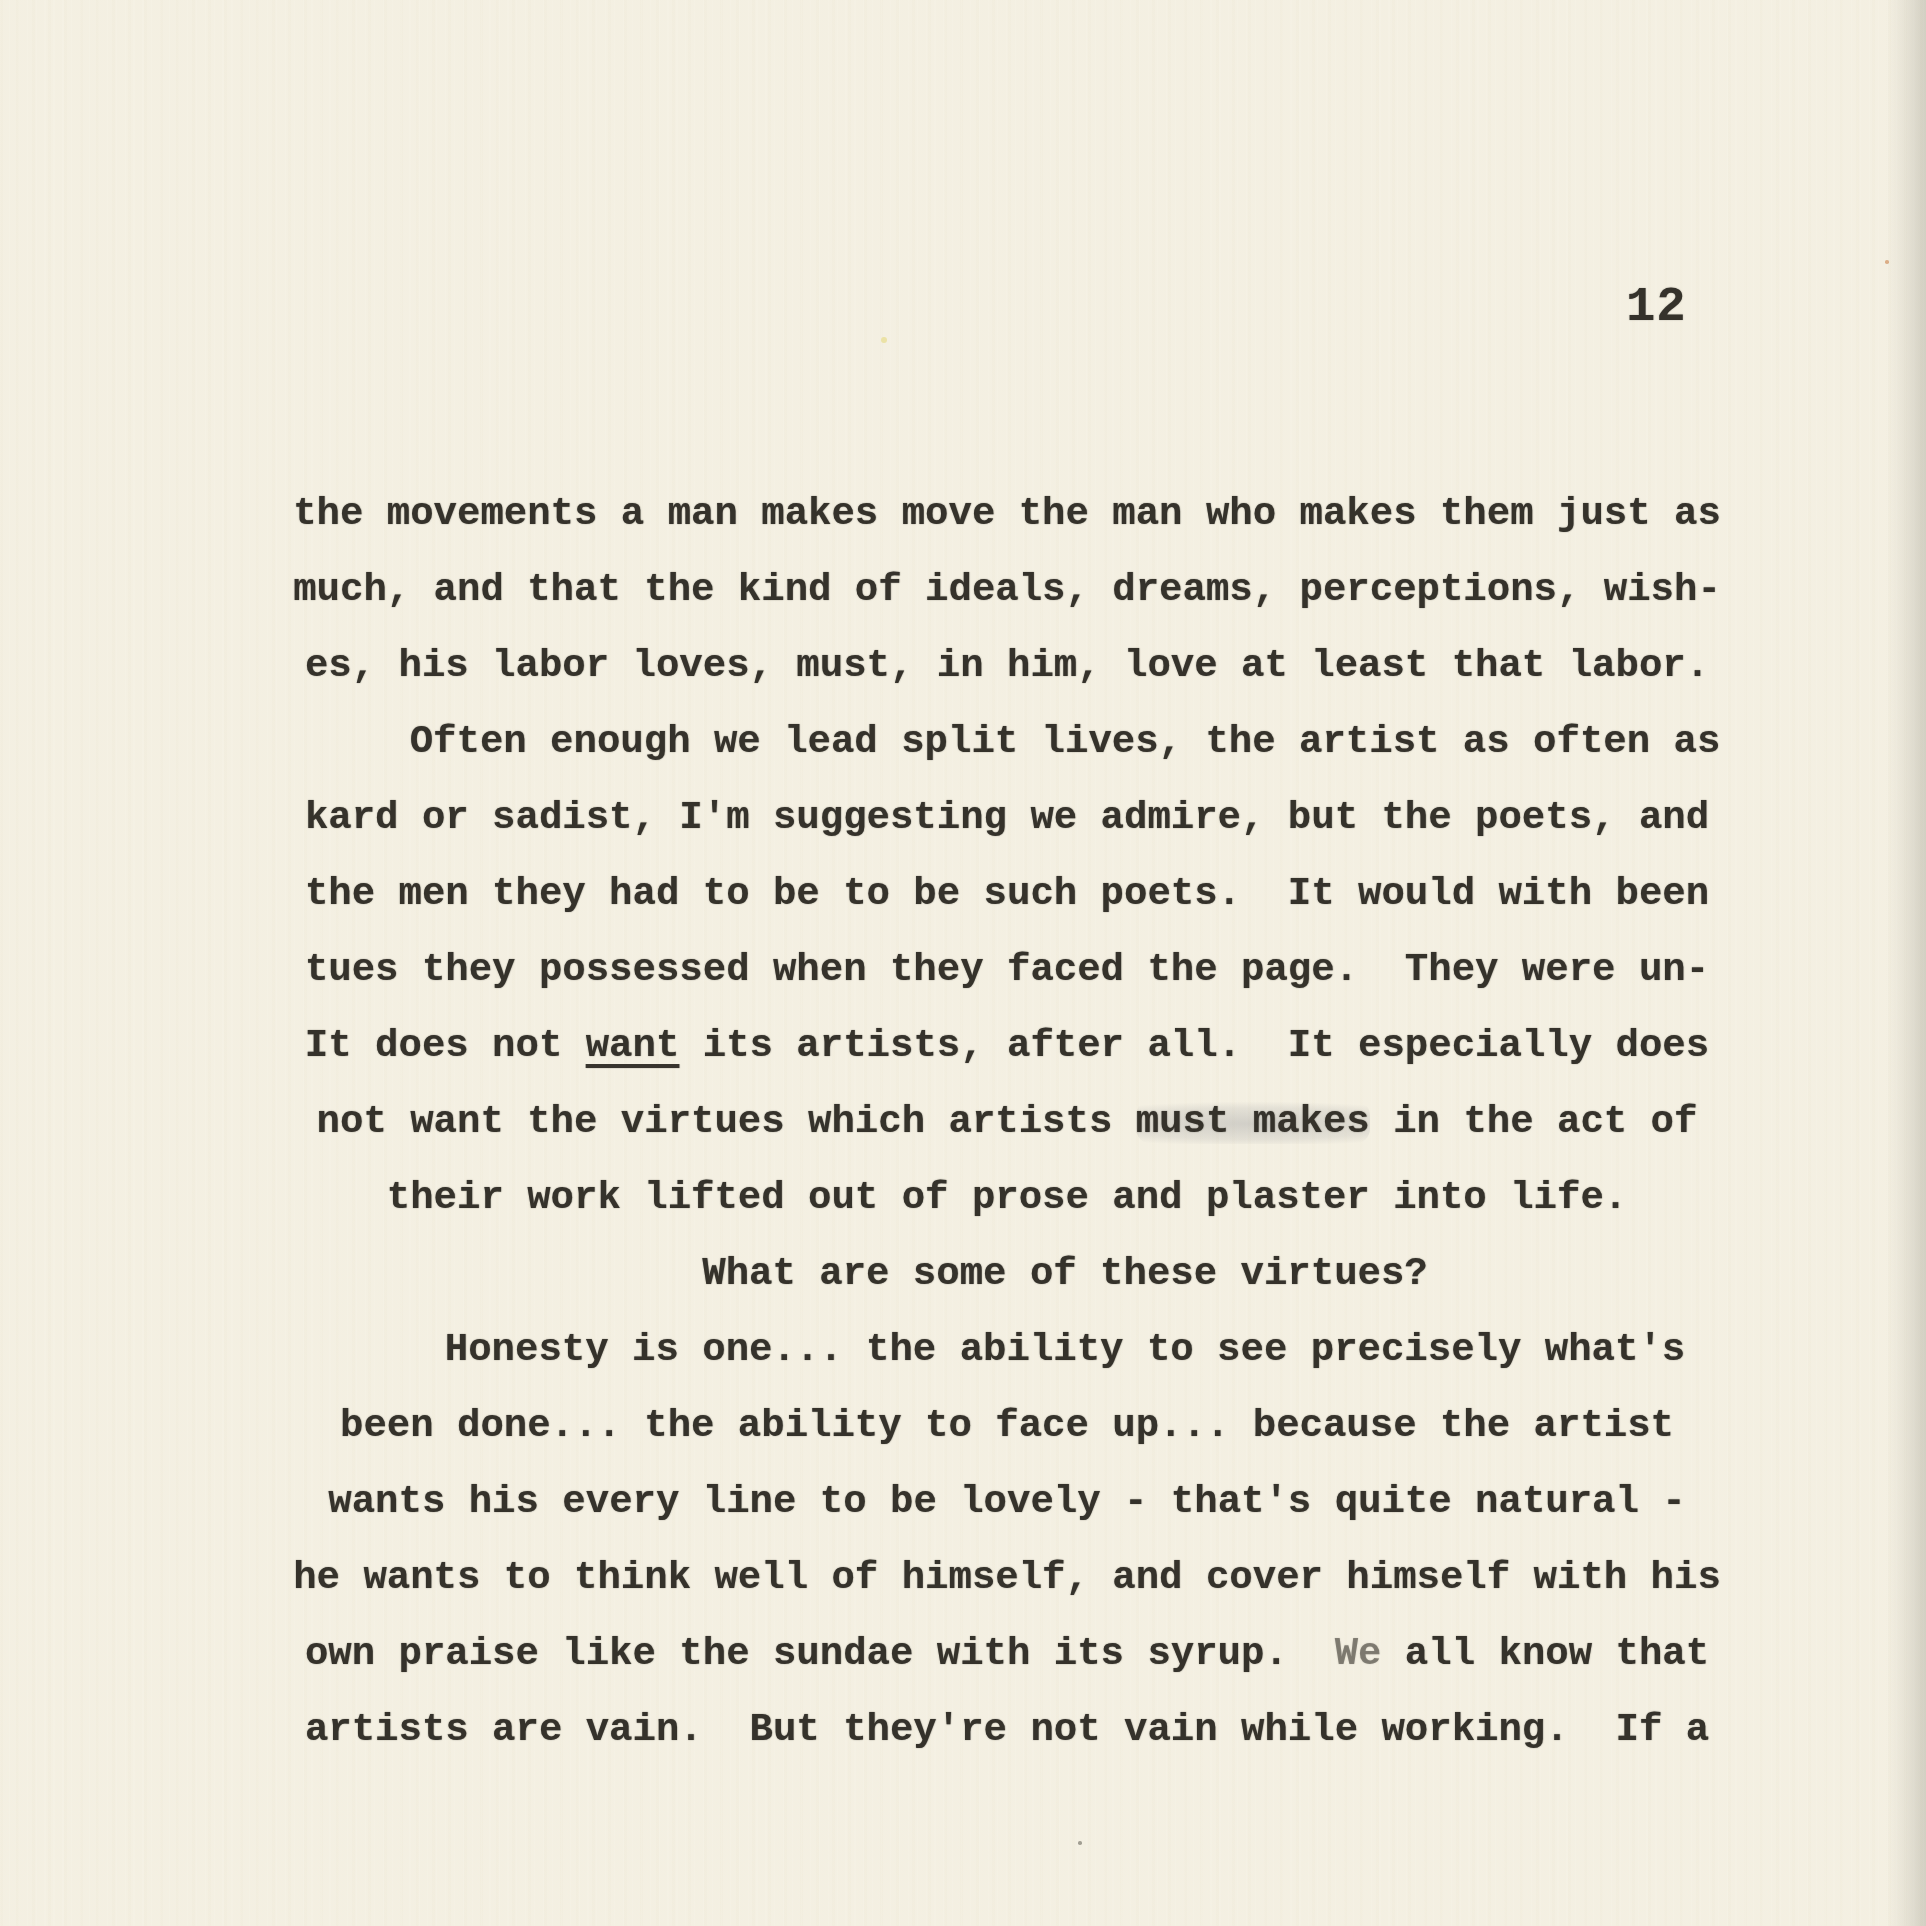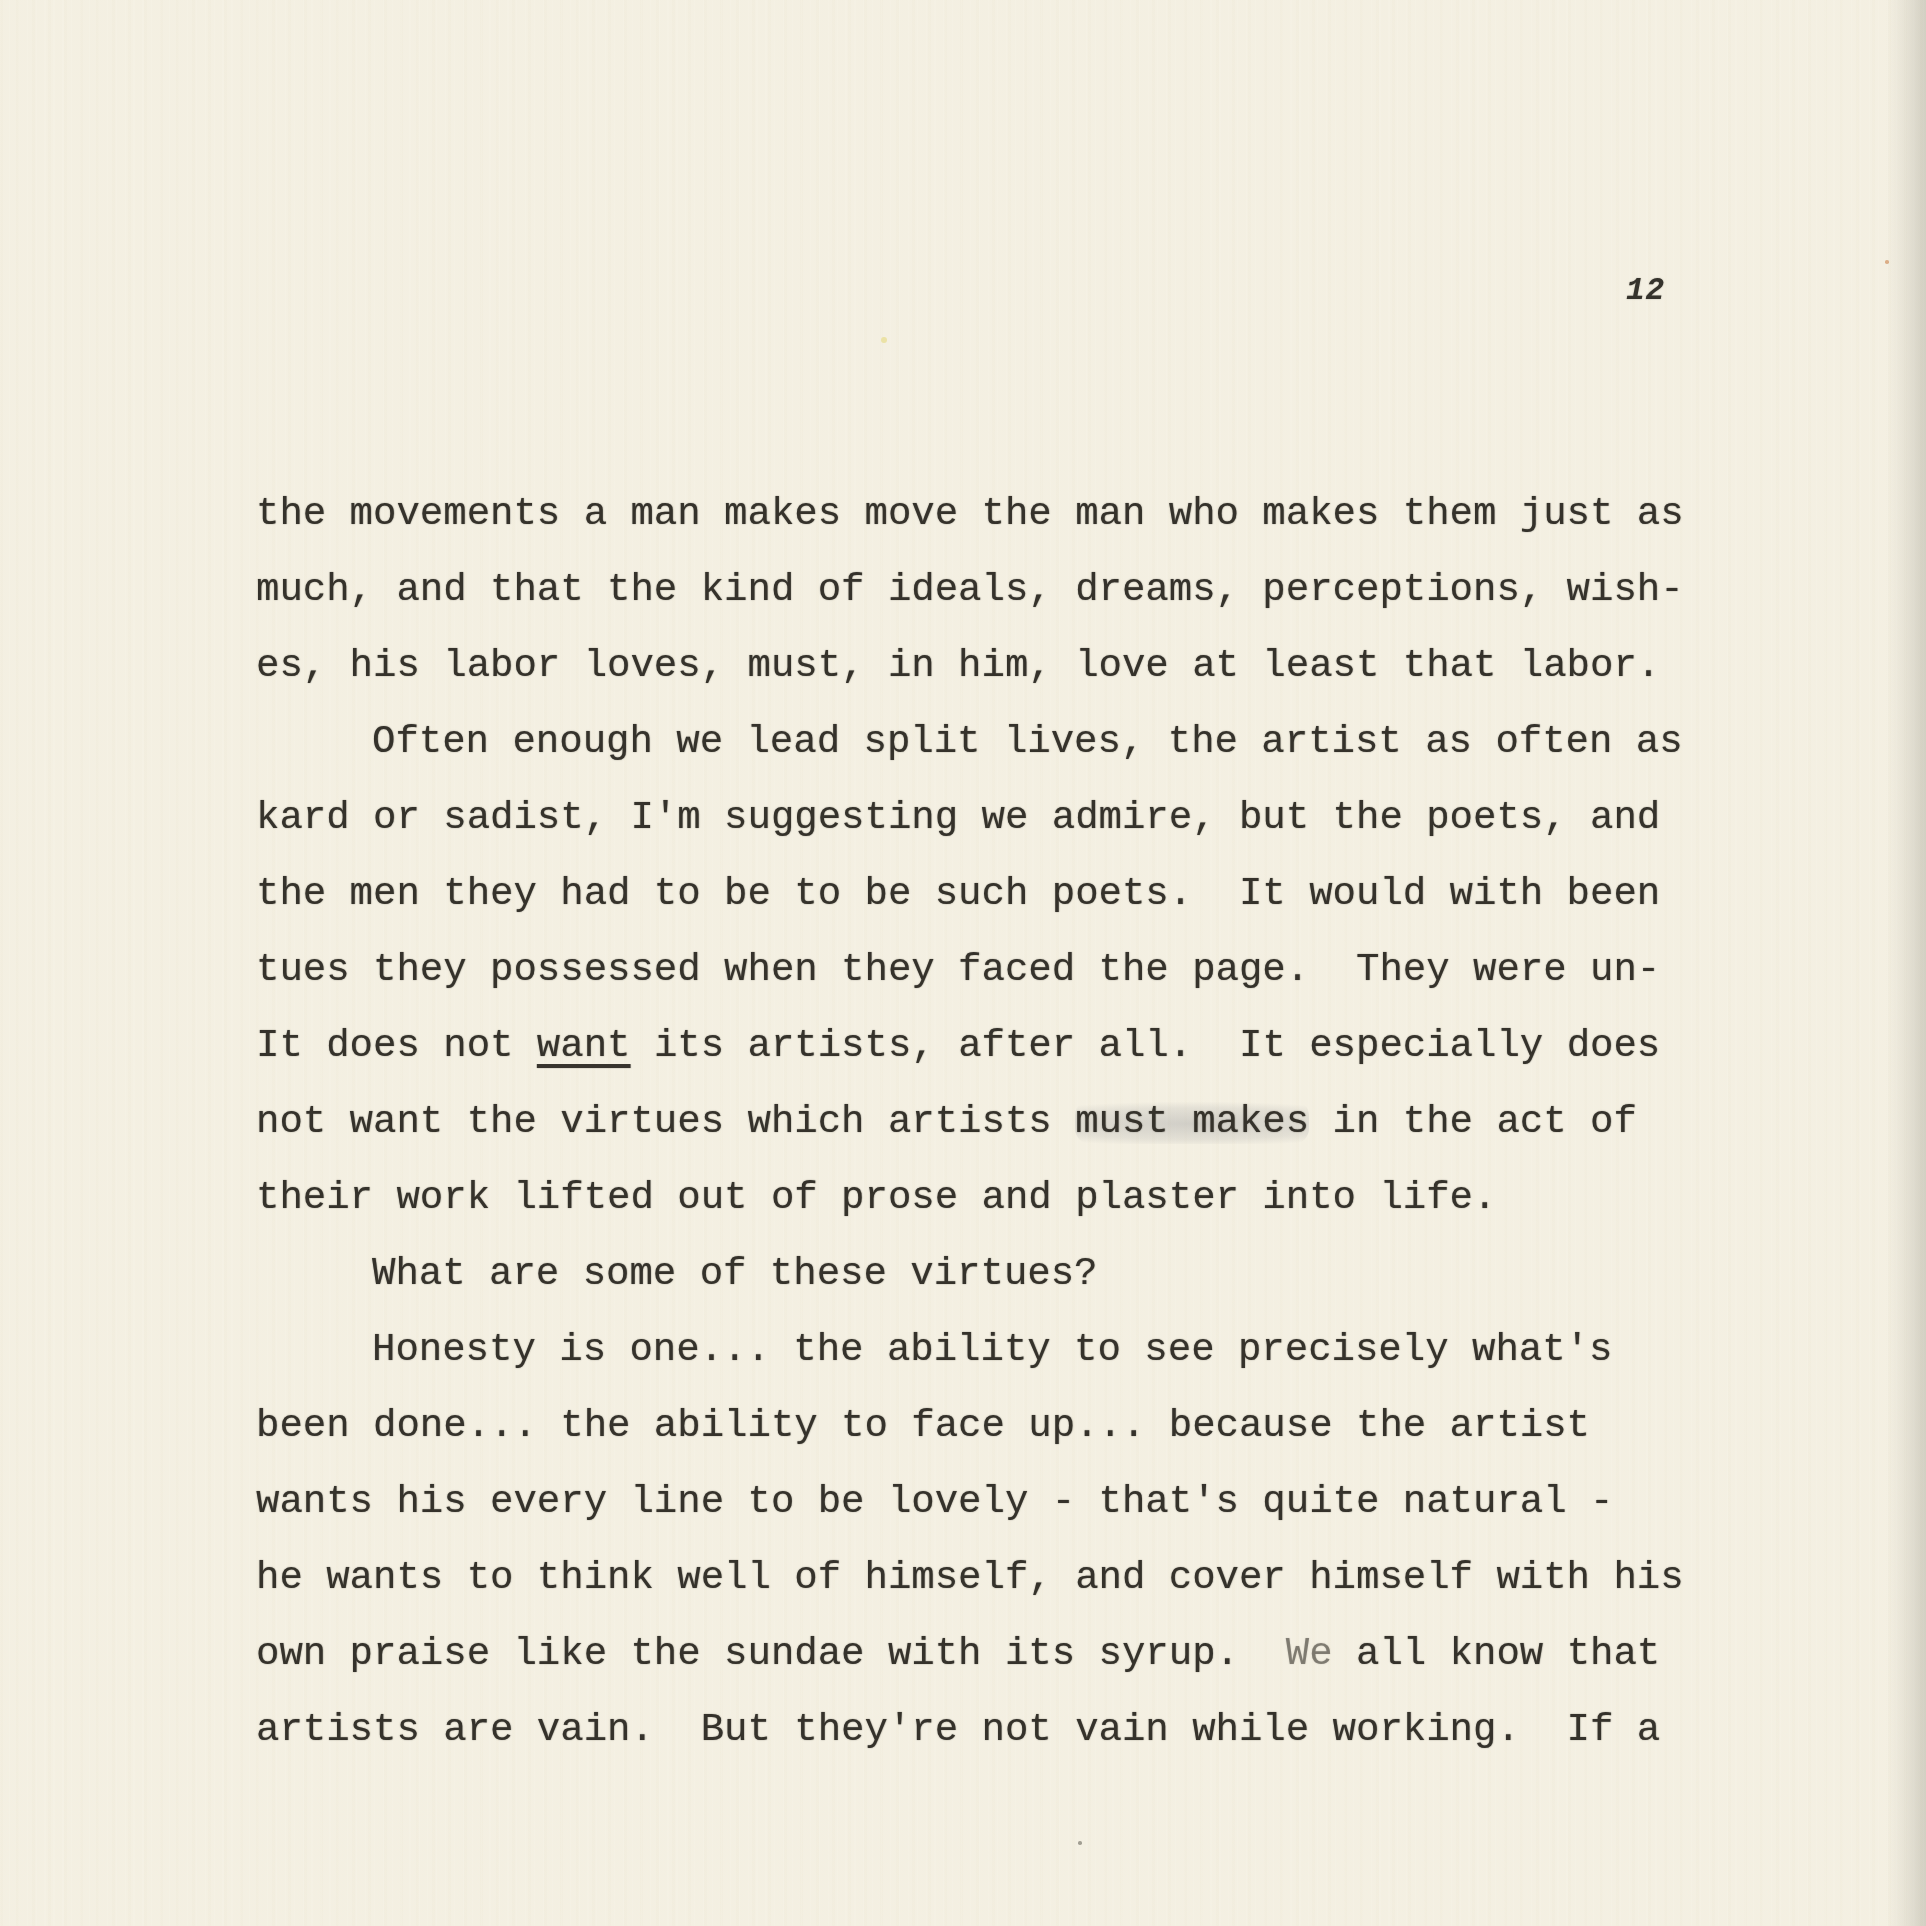--- a/index.html
+++ b/index.html
@@ -34,41 +34,41 @@
     top: 0; right: 0;
     width: 42px; height: 100%;
     background: linear-gradient(90deg,
       rgba(120,118,108,0.0) 0%,
       rgba(122,120,110,0.10) 45%,
       rgba(108,106,96,0.26) 100%);
   }
   .page-number {
     position: absolute;
     left: 1626px;
-    top: 269px;
-    font-size: 31px;
+    top: 286px;
+    font-size: 49px;
     line-height: 43px;
     font-weight: 700;
     letter-spacing: 0.8px;
     text-shadow: 0 0 1.5px rgba(53,50,43,0.40);
-    font-style: italic;
   }
   .typed-text {
     position: absolute;
     left: 256px;
     top: 476px;
     width: 1502px;
   }
   .line {
     white-space: pre;
     font-size: 39px;
     line-height: 76px;
     height: 76px;
-    font-weight: 400;
+    font-weight: 700;
     text-shadow: 0 0 1.5px rgba(53,50,43,0.42), 0.4px 0.4px 0.8px rgba(53,50,43,0.25);
+    text-align: center;
   }
   .line.indented { padding-left: 116px; }
   .underline {
     text-decoration: underline;
     text-decoration-thickness: 3.5px;
     text-underline-offset: 7.7px;
     text-decoration-color: rgba(44,41,35,0.88);
     text-decoration-skip-ink: none;
   }
   .smudge {

